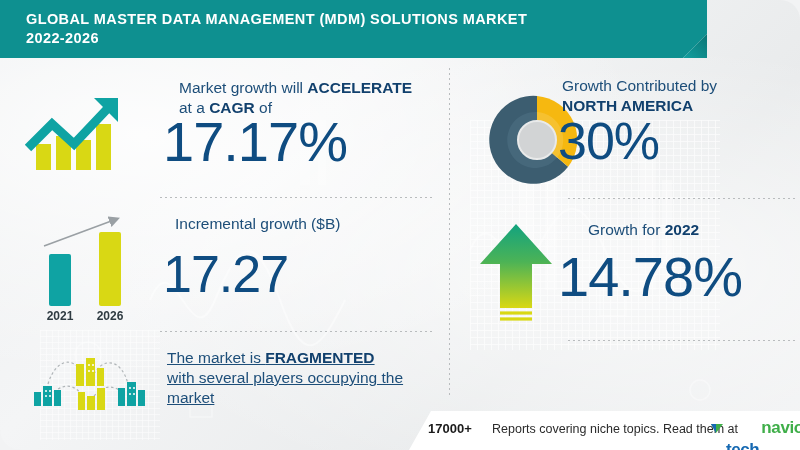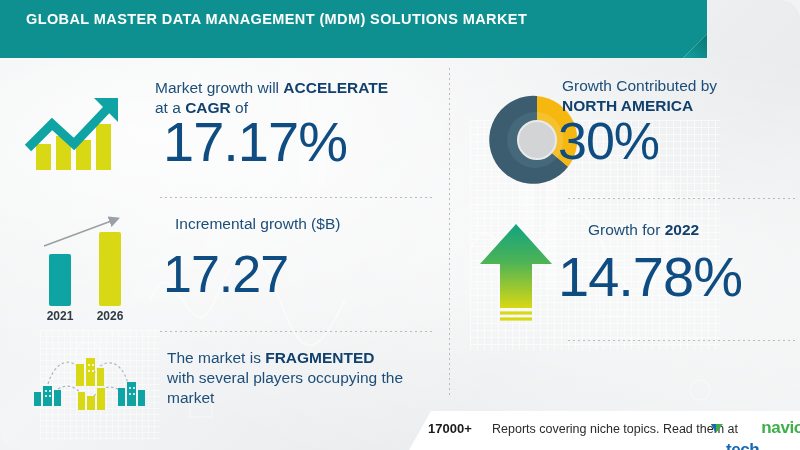--- a/index.html
+++ b/index.html
@@ -73,31 +73,31 @@
   .stat-label{
     color:#1d4e79;font-size:15.5px;line-height:20px;font-weight:normal;
   }
   .stat-label b{font-weight:bold;color:#11406d;}
   .stat-value{
     color:#0f4c81;font-weight:normal;letter-spacing:-1px;
   }
 
   
   .b1-icon{position:absolute;left:22px;top:92px;width:110px;height:85px;}
-  .b1-text{position:absolute;left:155px;top:78px;width:265px;}
+  .b1-text{position:absolute;left:179px;top:78px;width:265px;}
   .b1-value{position:absolute;left:163px;top:112px;font-size:56px;line-height:60px;}
 
   
   .b2-icon{position:absolute;left:24px;top:210px;width:125px;height:115px;}
   .b2-text{position:absolute;left:175px;top:214px;width:265px;}
   .b2-value{position:absolute;left:163px;top:245px;font-size:52px;line-height:58px;}
 
   
   .b3-icon{position:absolute;left:28px;top:352px;width:122px;height:62px;}
-  .b3-text{position:absolute;left:167px;top:348px;width:270px;}
+  .b3-text{position:absolute;left:167px;top:348px;width:270px;text-decoration:underline;}
 
   
   .b4-icon{position:absolute;left:489px;top:92px;width:96px;height:96px;}
   .b4-text{position:absolute;left:562px;top:76px;width:235px;}
   .b4-value{position:absolute;left:558px;top:112px;font-size:52px;line-height:58px;}
 
   
   .b5-icon{position:absolute;left:478px;top:222px;width:76px;height:104px;}
   .b5-text{position:absolute;left:588px;top:220px;width:235px;}
   .b5-value{position:absolute;left:558px;top:248px;font-size:56px;line-height:58px;}
@@ -151,20 +151,21 @@
       <rect x="318" y="120" width="8" height="65"></rect>
     </g>
   </svg>
   <div class="bg-grid"></div>
   <div class="bg-grid2"></div>
 
   <div class="header"></div>
   <div class="header-fold"></div>
   <div class="header-title">
     <span>GLOBAL MASTER DATA MANAGEMENT (MDM) SOLUTIONS MARKET</span>
+    <span class="l2">2022-2026</span>
   </div>
 
   <div class="vdiv"></div>
   <div class="hdiv hdiv-l1"></div>
   <div class="hdiv hdiv-l2"></div>
   <div class="hdiv hdiv-r1"></div>
   <div class="hdiv hdiv-r2"></div>
 
   <svg class="b1-icon" viewBox="0 0 110 85">
     <g fill="#d9d814">

